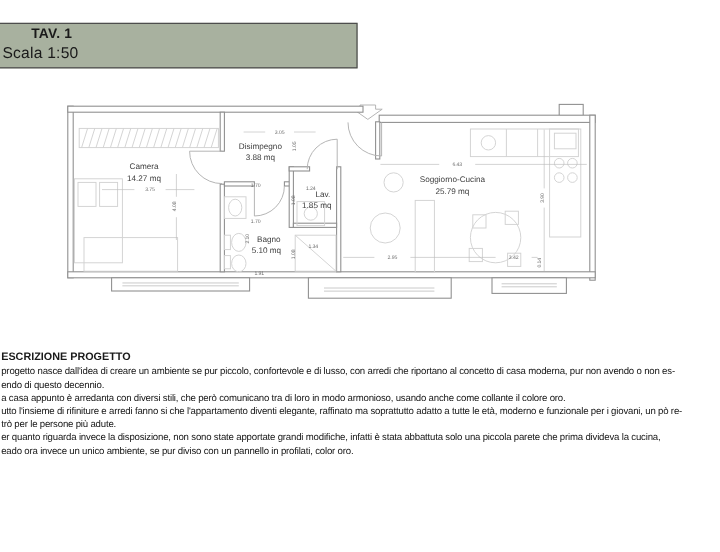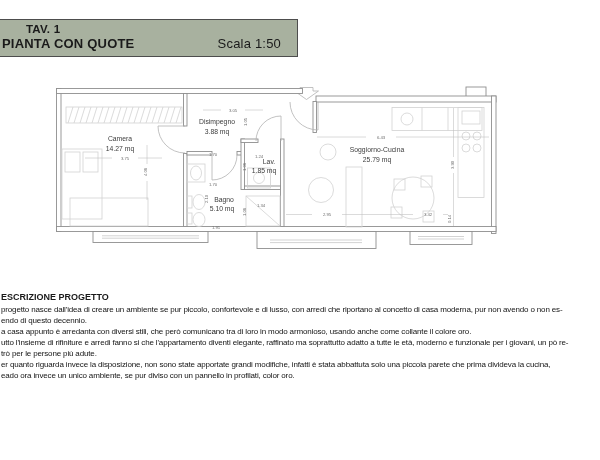--- a/index.html
+++ b/index.html
@@ -27,21 +27,20 @@
   .descr{position:absolute;left:1px;top:292px;width:610px;}
   .descr-title{font-size:9px;font-weight:600;margin:0 0 2px 0;white-space:nowrap;}
   .descr-line{font-size:8px;letter-spacing:-0.15px;line-height:11px;white-space:nowrap;color:#141414;}
 </style>
 </head>
 <body>
 
 <div class="title-block">
   <div class="sheet-no">TAV. 1</div>
   <div class="row2">
-    <span class="sheet-title">PIANTA CON QUOTE</span>
     <span class="sheet-scale">Scala 1:50</span>
   </div>
 </div>
 
 <svg class="plan" viewBox="0 0 600 280">
 
   <path d="M300,87.5 L313,87.5 L313,91 L318.5,91 L306.5,99.5 L294.5,91 L300,91 Z" fill="#ffffff" stroke="#b2b2b2" stroke-width="0.8"></path>
 
   <g>
     <rect class="wall" x="56.5" y="88.5" width="4.5" height="143"></rect>

